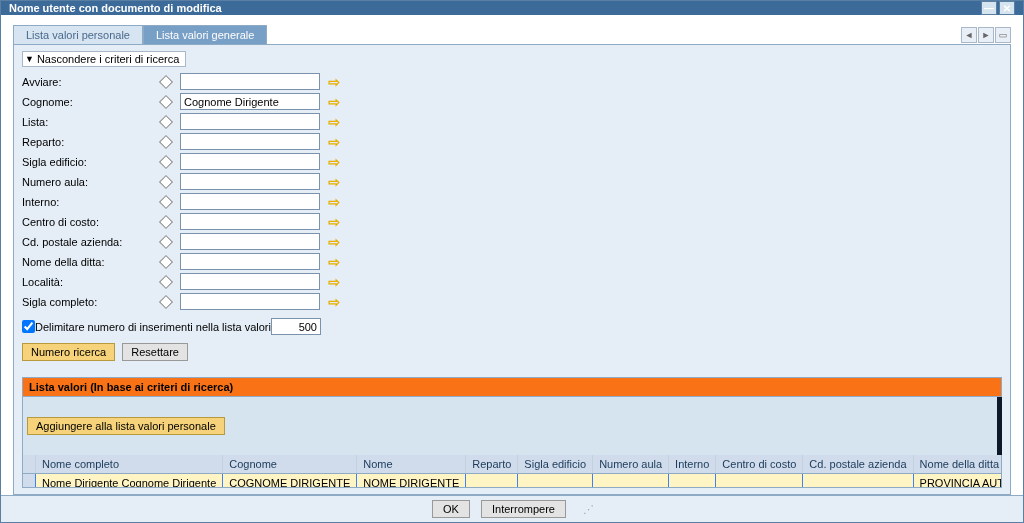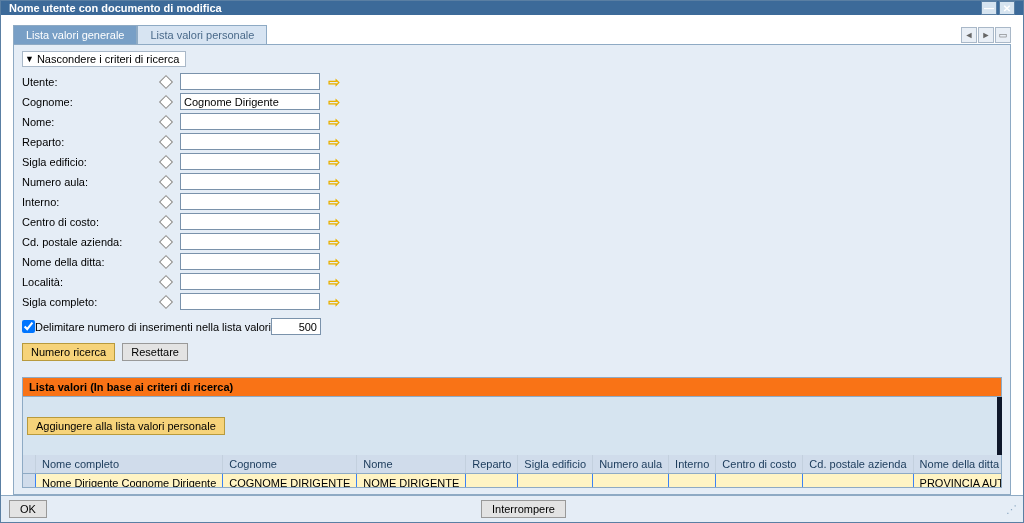--- a/index.html
+++ b/index.html
@@ -32,70 +32,70 @@
   .btnbar { margin-bottom: 10px; }
   .btn { background: #f6d37a; border: 1px solid #b89a3d; padding: 2px 8px; font-size: 11px; cursor: pointer; margin-right: 4px; }
   .btn.plain { background: #e3e3e3; border: 1px solid #999; }
   .section-head { background: #f97316; border: 1px solid #8eaac4; padding: 3px 6px; font-size: 11px; font-weight: bold; margin-top: 6px; }
   .subbtnbar { background: #d6e4f0; border-left: 1px solid #8eaac4; border-right: 5px solid #0f172a; padding: 20px 4px; }
   .table-wrap { border: 1px solid #8eaac4; border-top: none; overflow-x: auto; background: #fff; }
   table { border-collapse: collapse; width: 100%; font-size: 11px; table-layout: auto; }
   thead th { background: #d0dceb; text-align: left; font-weight: normal; padding: 3px 6px; border-right: 1px solid #c3d0de; border-bottom: 1px solid #8eaac4; white-space: nowrap; color: #1a3a5a; }
   tbody td { background: #fff4c4; padding: 3px 6px; border-right: 1px solid #3b82f6; white-space: nowrap; }
   tbody td.selcell { background: #d0dceb; width: 14px; padding: 0; }
-  .footer { border-top: 1px solid #8eaac4; background: #e5edf6; padding: 4px 8px; display: flex; justify-content: space-between; gap: 4px; }
+  .footer { border-top: 1px solid #8eaac4; background: #e5edf6; padding: 4px 8px; display: flex; justify-content: center; gap: 11px; }
   .footer .fbtn { background: #e3e3e3; border: 1px solid #999; padding: 2px 10px; font-size: 11px; cursor: pointer; }
   .grip { color: #8eaac4; font-size: 11px; margin-left: 6px; align-self: center; letter-spacing: -2px; }
 </style>
 </head>
 <body>
 
 <div class="window">
   <div class="titlebar">
     <span>Nome utente con documento di modifica</span>
     <div class="titlebar-buttons">
       <div class="tb-btn">—</div>
       <div class="tb-btn">✕</div>
     </div>
   </div>
 
   <div class="content">
 
     <div class="tabrow">
       <div class="tabs">
+        <div class="tab inactive">Lista valori personale</div>
         <div class="tab active">Lista valori generale</div>
-        <div class="tab inactive">Lista valori personale</div>
       </div>
       <div class="tabnav">
         <div class="nav-btn">◄</div>
         <div class="nav-btn">►</div>
         <div class="nav-btn">▭</div>
       </div>
     </div>
 
     <div class="panel">
       <div>
         <div class="collapser">
           <span class="tri">▼</span>
           <span>Nascondere i criteri di ricerca</span>
         </div>
       </div>
 
       <div class="form-grid">
-        <label>Utente:</label>
+        <label>Avviare:</label>
         <div class="diamond"></div>
         <input type="text" value="" style="">
         <span class="arrow-r">⇨</span>
 
         <label>Cognome:</label>
         <div class="diamond"></div>
         <input type="text" value="Cognome Dirigente" style="">
         <span class="arrow-r">⇨</span>
 
-        <label>Nome:</label>
+        <label>Lista:</label>
         <div class="diamond"></div>
         <input type="text" value="" style="">
         <span class="arrow-r">⇨</span>
 
         <label>Reparto:</label>
         <div class="diamond"></div>
         <input type="text" value="" style="">
         <span class="arrow-r">⇨</span>
 
         <label>Sigla edificio:</label>

